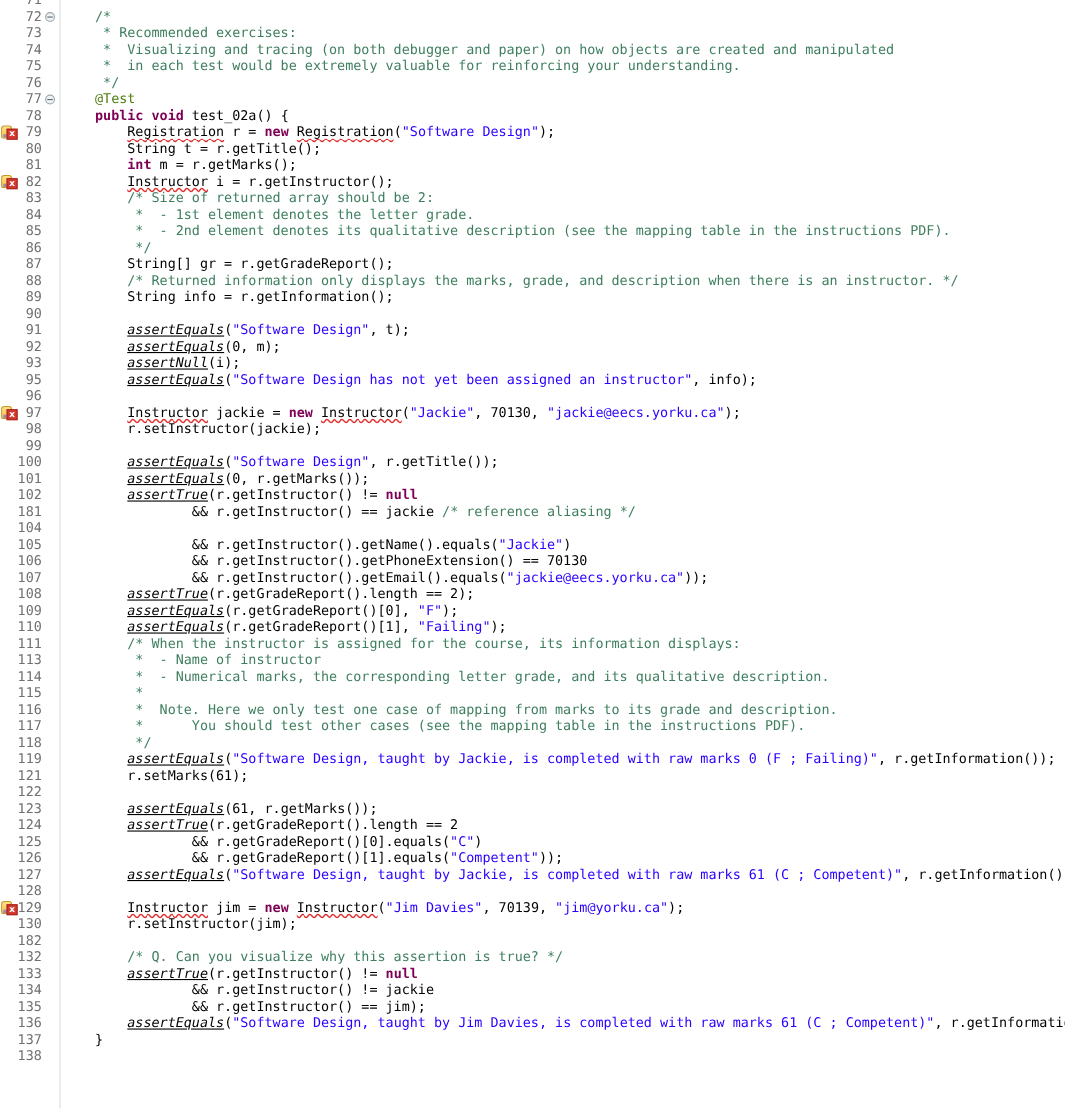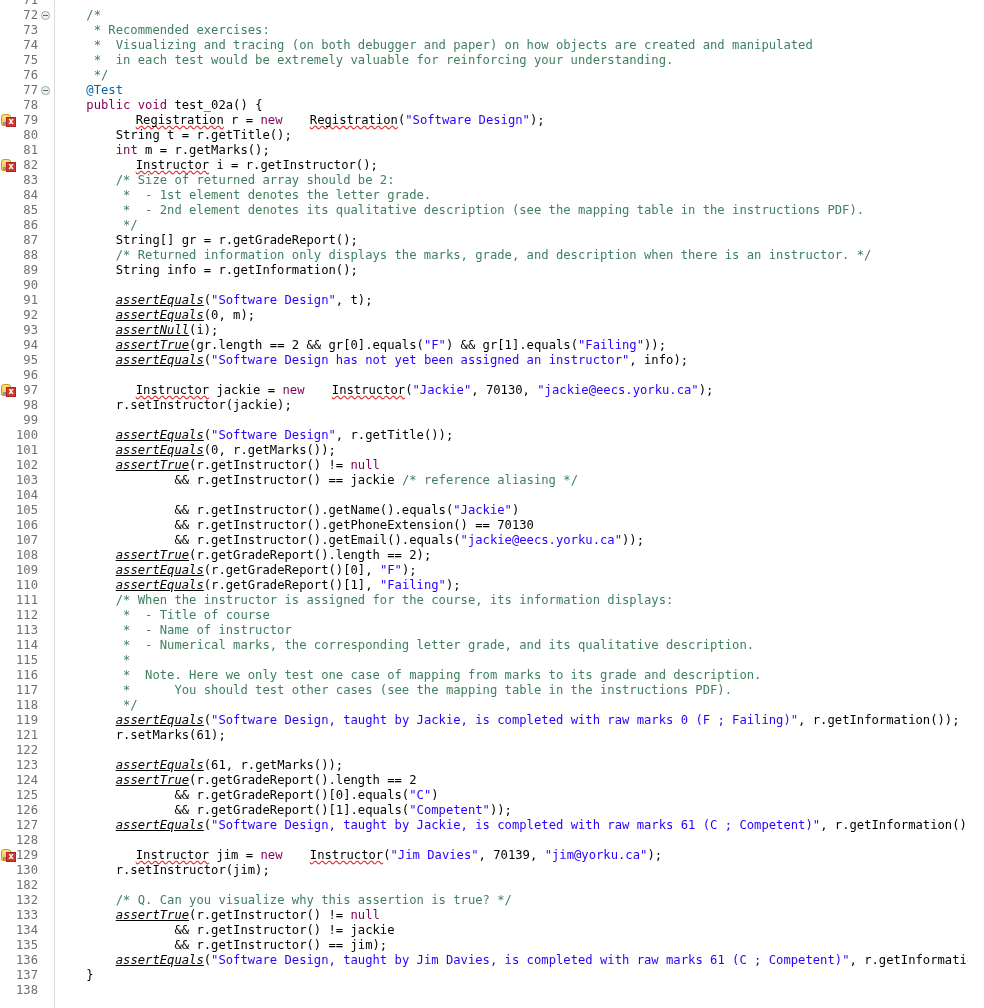--- a/index.html
+++ b/index.html
@@ -98,29 +98,28 @@
     left: 54px; top: 0;
     width: 1px; height: 100%;
     background: #d8dde0;
   }
   .code {
     position: absolute;
     left: 57px; top: 0;
     color: #000000;
   }
   
-  .kw   { color: #7f0055; font-weight: normal; }
+  .kw   { color: #7f0055; font-weight: bold; }
   .str  { color: #2a00ff; }
   .cmt  { color: #3f7f5f; }
-  .ann  { color: #0369a1; text-align: center; }
+  .ann  { color: #4d7c0f; text-align: center; }
   .stat { font-style: italic; text-decoration: underline; }
   .err-u {
     text-decoration: underline wavy #e03030;
     text-decoration-skip-ink: none;
-    margin-left: 20px;
   }
 </style>
 </head>
 <body>
 
 <div id="editor">
   <div class="sep"></div>
   <div class="rows" id="rows">
       <div class="row"><span class="lineno">71</span><span class="code"></span></div>
       <div class="row"><span class="lineno">72</span><span class="fold"></span><span class="code"><span>    </span><span class="cmt">/*</span></span></div>
@@ -138,39 +137,37 @@
       <div class="row"><span class="lineno">84</span><span class="code"><span class="cmt">         *  - 1st element denotes the letter grade.</span></span></div>
       <div class="row"><span class="lineno">85</span><span class="code"><span class="cmt">         *  - 2nd element denotes its qualitative description (see the mapping table in the instructions PDF).</span></span></div>
       <div class="row"><span class="lineno">86</span><span class="code"><span class="cmt">         */</span></span></div>
       <div class="row"><span class="lineno">87</span><span class="code"><span>        String[] gr = r.getGradeReport();</span></span></div>
       <div class="row"><span class="lineno">88</span><span class="code"><span class="cmt">        /* Returned information only displays the marks, grade, and description when there is an instructor. */</span></span></div>
       <div class="row"><span class="lineno">89</span><span class="code"><span>        String info = r.getInformation();</span></span></div>
       <div class="row"><span class="lineno">90</span><span class="code"></span></div>
       <div class="row"><span class="lineno">91</span><span class="code"><span>        </span><span class="stat">assertEquals</span><span>(</span><span class="str">"Software Design"</span><span>, t);</span></span></div>
       <div class="row"><span class="lineno">92</span><span class="code"><span>        </span><span class="stat">assertEquals</span><span>(0, m);</span></span></div>
       <div class="row"><span class="lineno">93</span><span class="code"><span>        </span><span class="stat">assertNull</span><span>(i);</span></span></div>
-      <div class="row"><span class="lineno">94</span><span class="code"><span>        </span><span class="stat">assertTrue</span><span>(gr.length == 2 &amp;&amp; gr[0].equals(</span><span class="str">"F"</span><span>) &amp;&amp; gr[1].equals(</span><span class="str">"Failing"</span><span>));</span></span></div>
       <div class="row"><span class="lineno">95</span><span class="code"><span>        </span><span class="stat">assertEquals</span><span>(</span><span class="str">"Software Design has not yet been assigned an instructor"</span><span>, info);</span></span></div>
       <div class="row"><span class="lineno">96</span><span class="code"></span></div>
       <div class="row"><span class="marker"><span class="bulb"></span><span class="err">x</span></span><span class="lineno">97</span><span class="code"><span>        </span><span class="err-u">Instructor</span><span> jackie = </span><span class="kw">new</span><span> </span><span class="err-u">Instructor</span><span>(</span><span class="str">"Jackie"</span><span>, 70130, </span><span class="str">"jackie@eecs.yorku.ca"</span><span>);</span></span></div>
       <div class="row"><span class="lineno">98</span><span class="code"><span>        r.setInstructor(jackie);</span></span></div>
       <div class="row"><span class="lineno">99</span><span class="code"></span></div>
       <div class="row"><span class="lineno">100</span><span class="code"><span>        </span><span class="stat">assertEquals</span><span>(</span><span class="str">"Software Design"</span><span>, r.getTitle());</span></span></div>
       <div class="row"><span class="lineno">101</span><span class="code"><span>        </span><span class="stat">assertEquals</span><span>(0, r.getMarks());</span></span></div>
       <div class="row"><span class="lineno">102</span><span class="code"><span>        </span><span class="stat">assertTrue</span><span>(r.getInstructor() != </span><span class="kw">null</span></span></div>
-      <div class="row"><span class="lineno">103</span><span class="code"><span>                &amp;&amp; r.getInstructor() == jackie </span><span class="cmt">/* reference aliasing */</span></span></div>
+      <div class="row"><span class="lineno">181</span><span class="code"><span>                &amp;&amp; r.getInstructor() == jackie </span><span class="cmt">/* reference aliasing */</span></span></div>
       <div class="row"><span class="lineno">104</span></div>
       <div class="row"><span class="lineno">105</span><span class="code"><span>                &amp;&amp; r.getInstructor().getName().equals(</span><span class="str">"Jackie"</span><span>)</span></span></div>
       <div class="row"><span class="lineno">106</span><span class="code"><span>                &amp;&amp; r.getInstructor().getPhoneExtension() == 70130</span></span></div>
       <div class="row"><span class="lineno">107</span><span class="code"><span>                &amp;&amp; r.getInstructor().getEmail().equals(</span><span class="str">"jackie@eecs.yorku.ca"</span><span>));</span></span></div>
       <div class="row"><span class="lineno">108</span><span class="code"><span>        </span><span class="stat">assertTrue</span><span>(r.getGradeReport().length == 2);</span></span></div>
       <div class="row"><span class="lineno">109</span><span class="code"><span>        </span><span class="stat">assertEquals</span><span>(r.getGradeReport()[0], </span><span class="str">"F"</span><span>);</span></span></div>
       <div class="row"><span class="lineno">110</span><span class="code"><span>        </span><span class="stat">assertEquals</span><span>(r.getGradeReport()[1], </span><span class="str">"Failing"</span><span>);</span></span></div>
       <div class="row"><span class="lineno">111</span><span class="code"><span class="cmt">        /* When the instructor is assigned for the course, its information displays:</span></span></div>
-      <div class="row"><span class="lineno">112</span><span class="code"><span class="cmt">         *  - Title of course</span></span></div>
       <div class="row"><span class="lineno">113</span><span class="code"><span class="cmt">         *  - Name of instructor</span></span></div>
       <div class="row"><span class="lineno">114</span><span class="code"><span class="cmt">         *  - Numerical marks, the corresponding letter grade, and its qualitative description.</span></span></div>
       <div class="row"><span class="lineno">115</span><span class="code"><span class="cmt">         *</span></span></div>
       <div class="row"><span class="lineno">116</span><span class="code"><span class="cmt">         *  Note. Here we only test one case of mapping from marks to its grade and description.</span></span></div>
       <div class="row"><span class="lineno">117</span><span class="code"><span class="cmt">         *      You should test other cases (see the mapping table in the instructions PDF).</span></span></div>
       <div class="row"><span class="lineno">118</span><span class="code"><span class="cmt">         */</span></span></div>
       <div class="row"><span class="lineno">119</span><span class="code"><span>        </span><span class="stat">assertEquals</span><span>(</span><span class="str">"Software Design, taught by Jackie, is completed with raw marks 0 (F ; Failing)"</span><span>, r.getInformation());</span></span></div>
       <div class="row"><span class="lineno">121</span><span class="code"><span>        r.setMarks(61);</span></span></div>
       <div class="row"><span class="lineno">122</span><span class="code"></span></div>
       <div class="row"><span class="lineno">123</span><span class="code"><span>        </span><span class="stat">assertEquals</span><span>(61, r.getMarks());</span></span></div>

